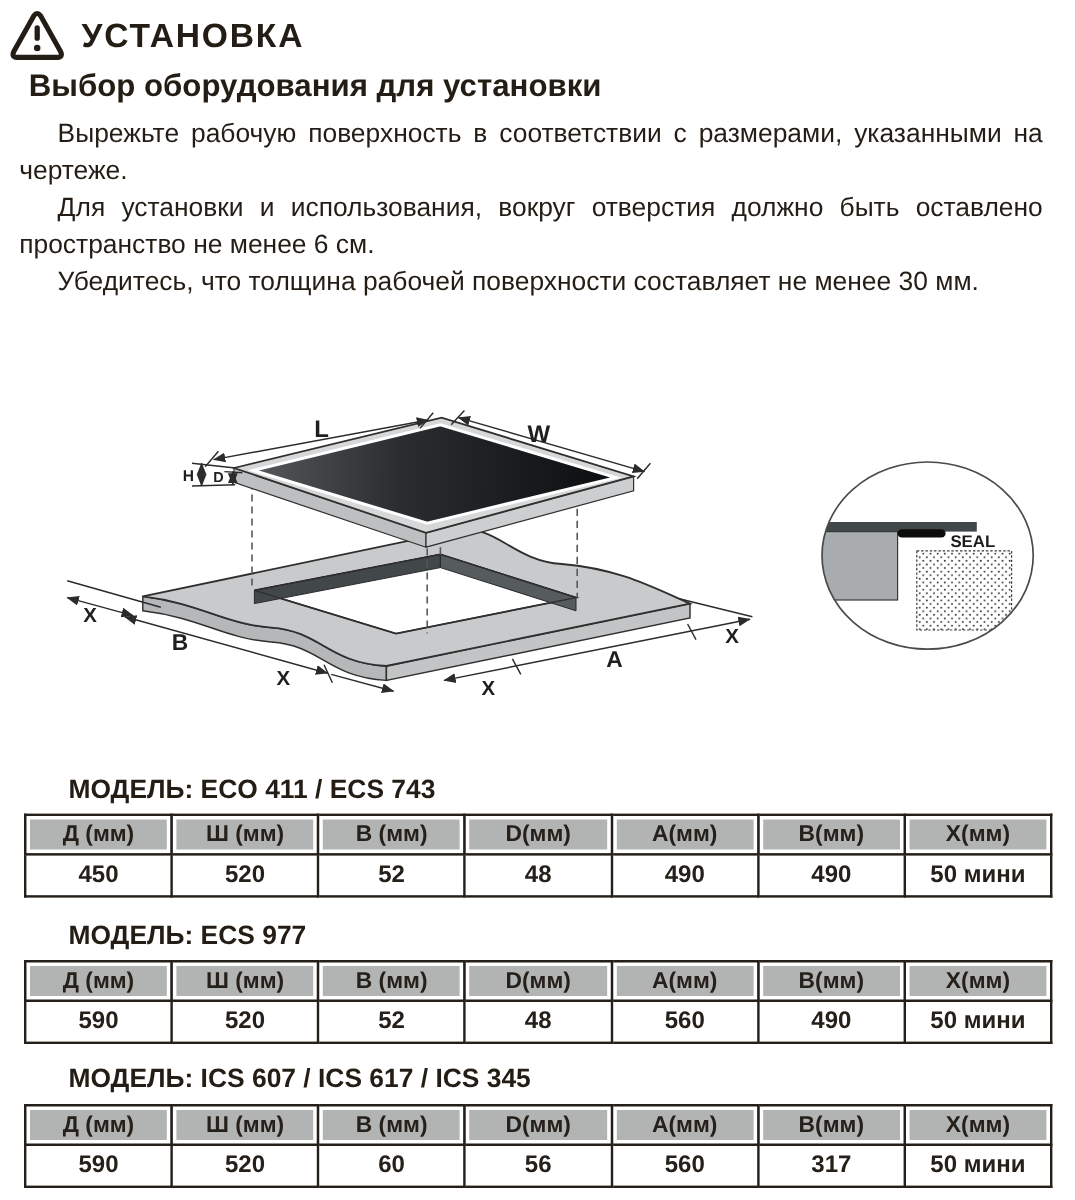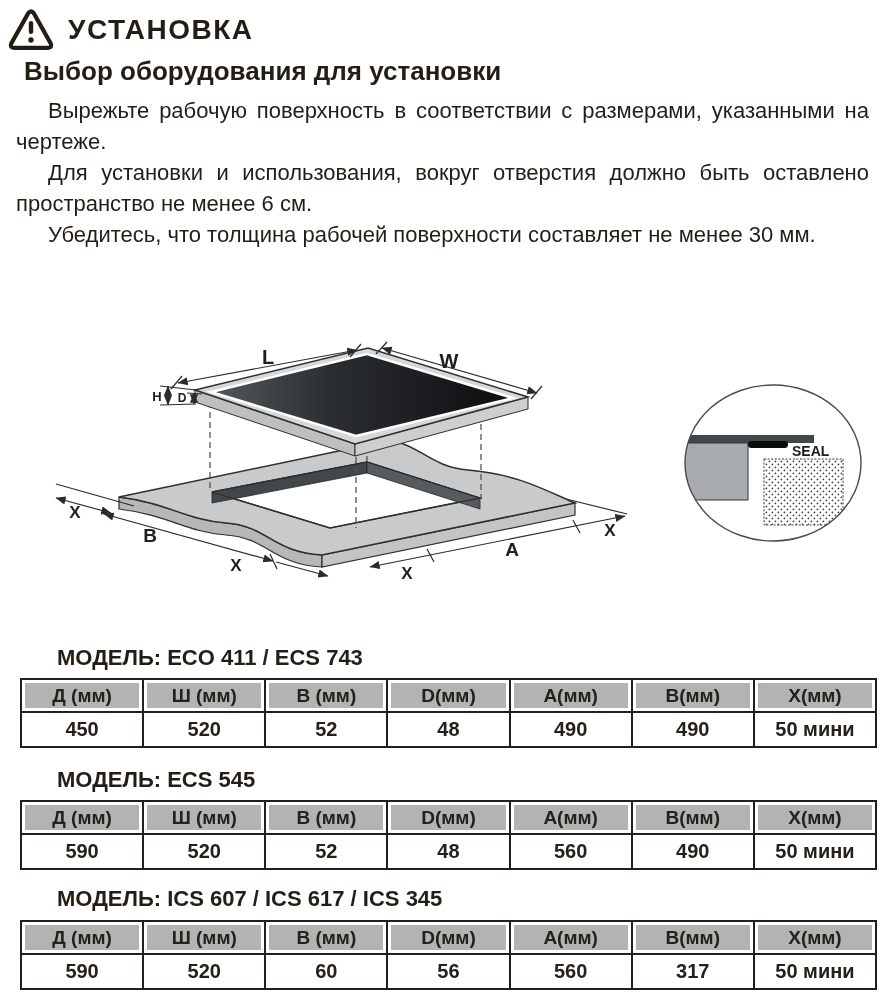--- a/index.html
+++ b/index.html
@@ -167,21 +167,21 @@
     <td>520</td>
     <td>52</td>
     <td>48</td>
     <td>490</td>
     <td>490</td>
     <td>50 мини</td>
   </tr>
 </tbody>
   </table>
 
-<div class="model" id="model-2">МОДЕЛЬ:  ECS 545</div>
+<div class="model" id="model-2">МОДЕЛЬ:  ECS 977</div>
 <table class="spec" id="table-2">
   <tbody>
       <tr>
     <th>Д (мм)</th>
     <th>Ш (мм)</th>
     <th>В (мм)</th>
     <th>D(мм)</th>
     <th>А(мм)</th>
     <th>В(мм)</th>
     <th>Х(мм)</th>

